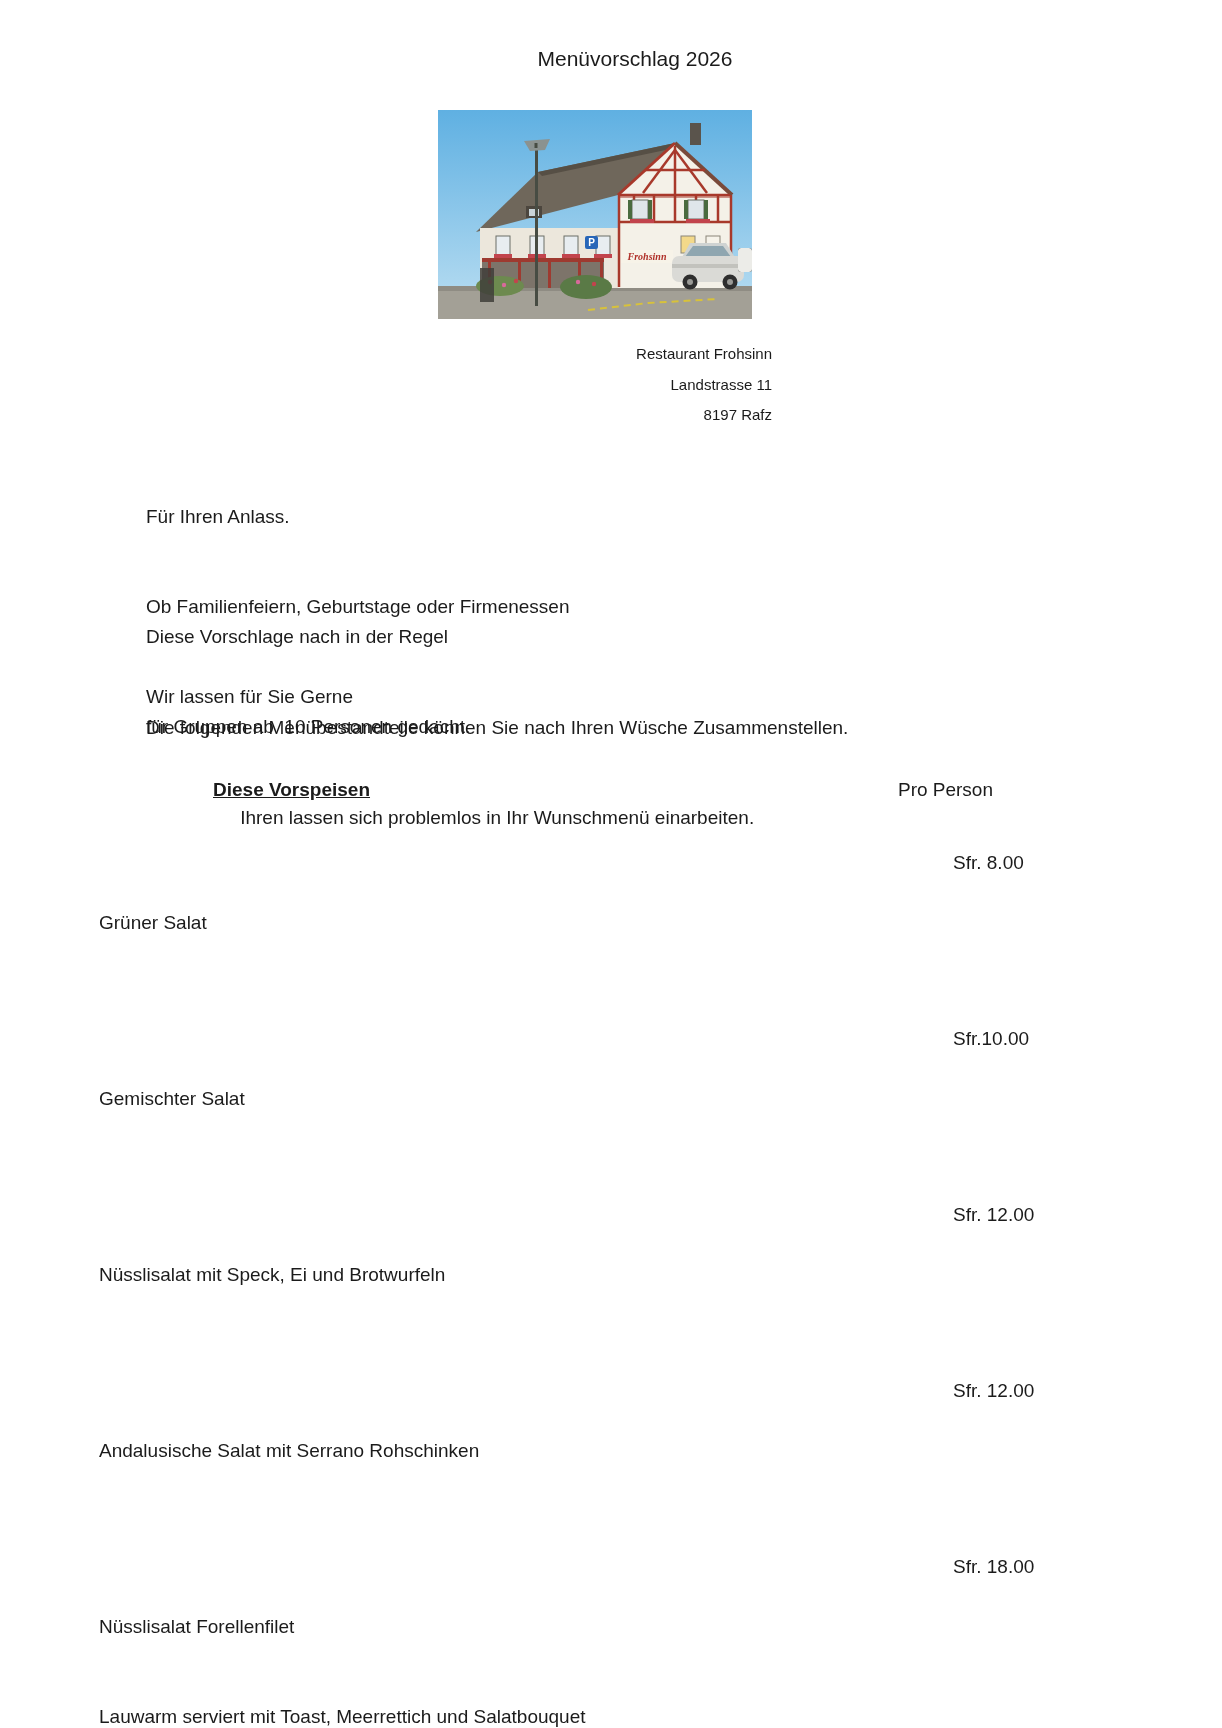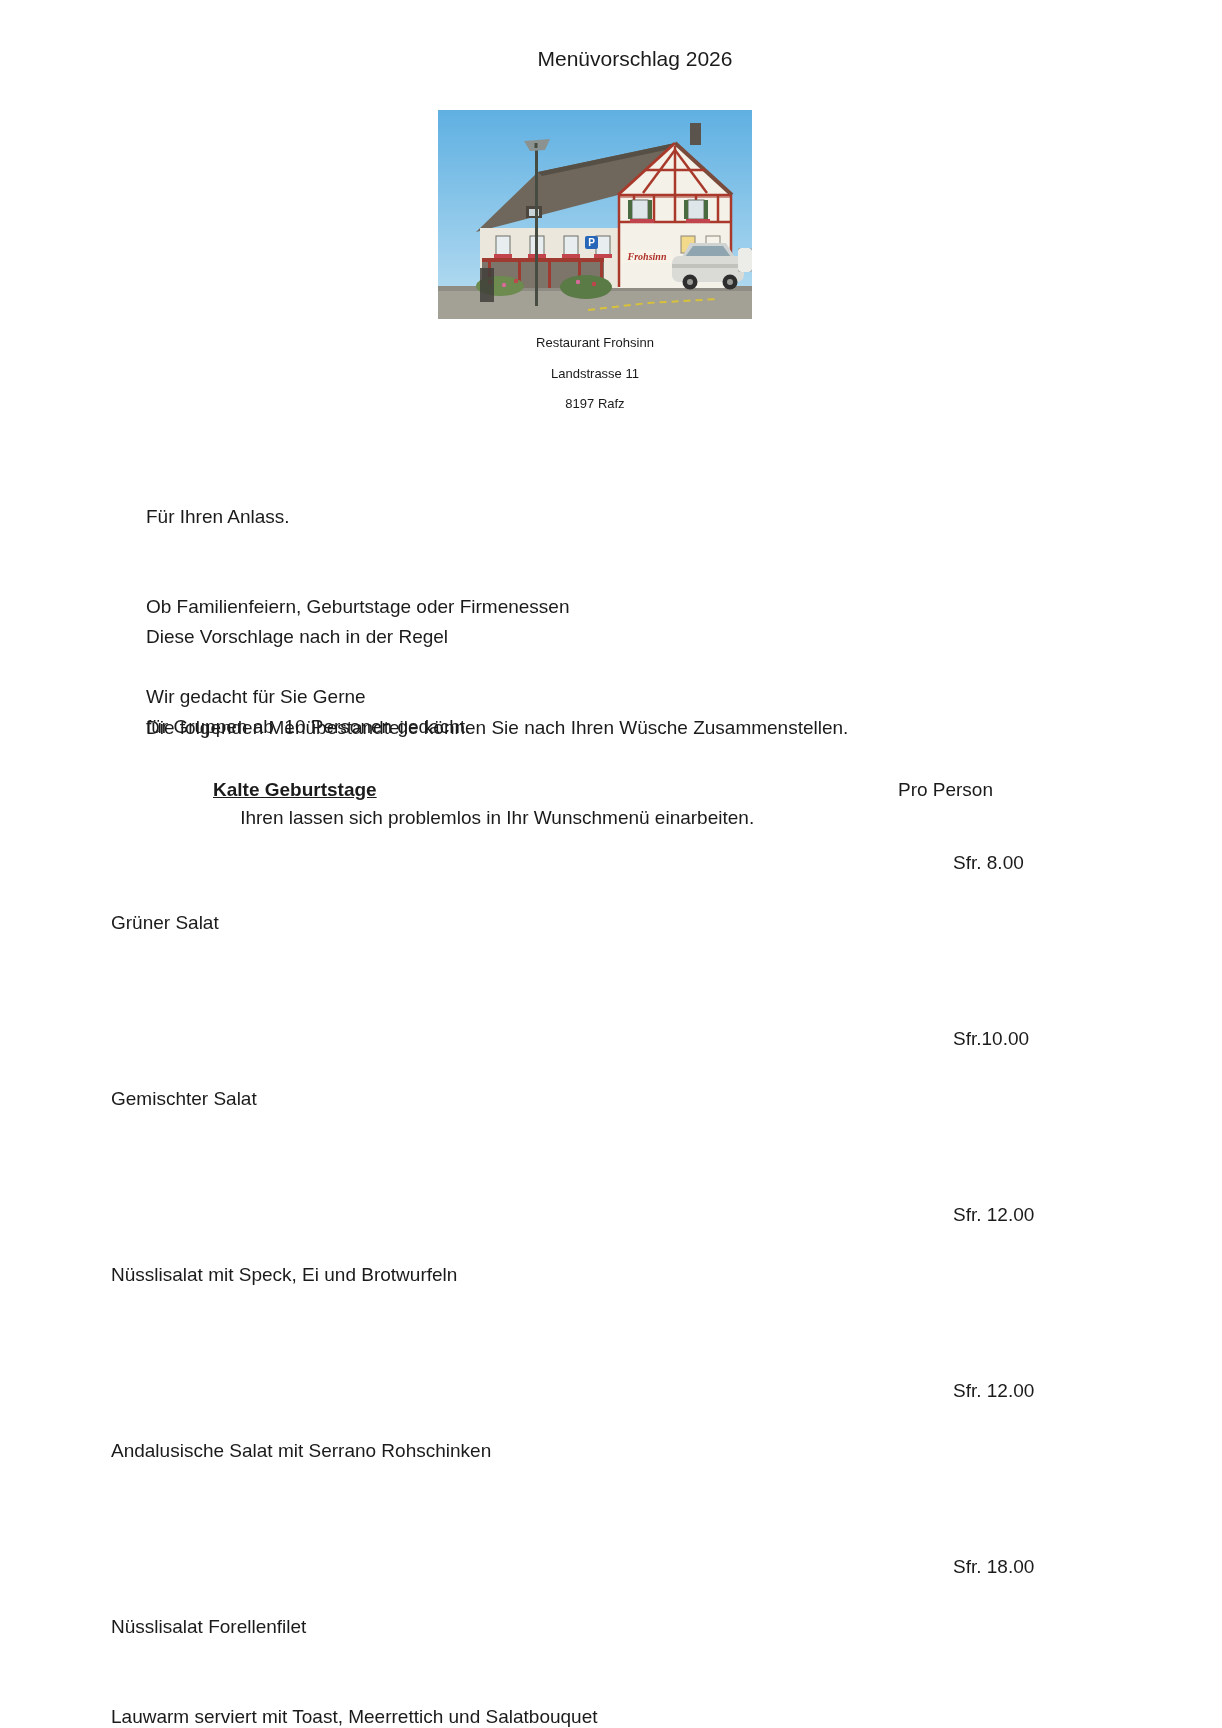--- a/index.html
+++ b/index.html
@@ -15,22 +15,22 @@
   }
   .doc-title{
     position:absolute;top:46px;left:0;width:100%;
     text-align:center;font-size:21px;line-height:26px;
   }
   .photo-wrap{
     position:absolute;left:438px;top:110px;width:314px;height:209px;
   }
   .photo-wrap svg{display:block;width:100%;height:100%;}
   .caption{
-    position:absolute;left:418px;top:328px;width:354px;
-    text-align:center;font-size:13px;line-height:30.5px;
+    position:absolute;left:418px;top:339px;width:354px;
+    text-align:right;font-size:15px;line-height:30.5px;
   }
   .para{
     position:absolute;left:99px;
     font-size:19px;line-height:30px;white-space:pre-wrap;margin-left:47px;
   }
   .para span{display:block;}
   .para-1{top:442px;}
   .para-2{top:562px;}
   .para-3{top:653px;text-align:center;}
   .menu-header{
@@ -41,21 +41,21 @@
   .section-title{
     margin-left:114px;font-weight:bold;text-decoration:underline;
   }
   .pro-person{margin-left:auto;margin-right:52px;}
   .menu{
     position:absolute;left:99px;top:848px;width:946px;
     font-size:19px;line-height:30px;
   }
   .row{display:flex;align-items:flex-start;margin-bottom:26px;}
   .row.two{margin-bottom:29px;}
-  .name{flex:1;white-space:pre-wrap;margin-left:12px;}
+  .name{flex:1;white-space:pre-wrap;}
   .name span{display:block;}
   .price{width:92px;flex:none;white-space:pre;}
 </style>
 </head>
 <body>
 
 <div class="page">
 
   <div class="doc-title">Menüvorschlag 2026</div>
 
@@ -177,35 +177,35 @@
 
   <div class="caption">
     <div>Restaurant Frohsinn</div>
     <div>Landstrasse 11</div>
     <div>8197 Rafz</div>
   </div>
 
   <div class="para para-1">
     <span>Für Ihren Anlass.</span>
     <span>Ob Familienfeiern, Geburtstage oder Firmenessen</span>
-    <span>Wir gedacht für Sie Gerne</span>
+    <span>Wir lassen für Sie Gerne</span>
   </div>
 
   <div class="para para-2">
     <span>Diese Vorschlage nach in der Regel</span>
     <span>für Gruppen ab  10 Personen gedacht.</span>
   </div>
 
   <div class="para para-3">
     <span>Die folgenden Menübestandteile können Sie nach Ihren Wüsche Zusammenstellen.</span>
     <span>Ihren lassen sich problemlos in Ihr Wunschmenü einarbeiten.</span>
   </div>
 
   <div class="menu-header">
-    <span class="section-title">Kalte Geburtstage</span>
+    <span class="section-title">Diese Vorspeisen</span>
     <span class="pro-person">Pro Person</span>
   </div>
 
   <div class="menu">
 
     <div class="row">
       <div class="name">
         <span>Grüner Salat</span>
       </div>
       <div class="price">Sfr. 8.00</div>

